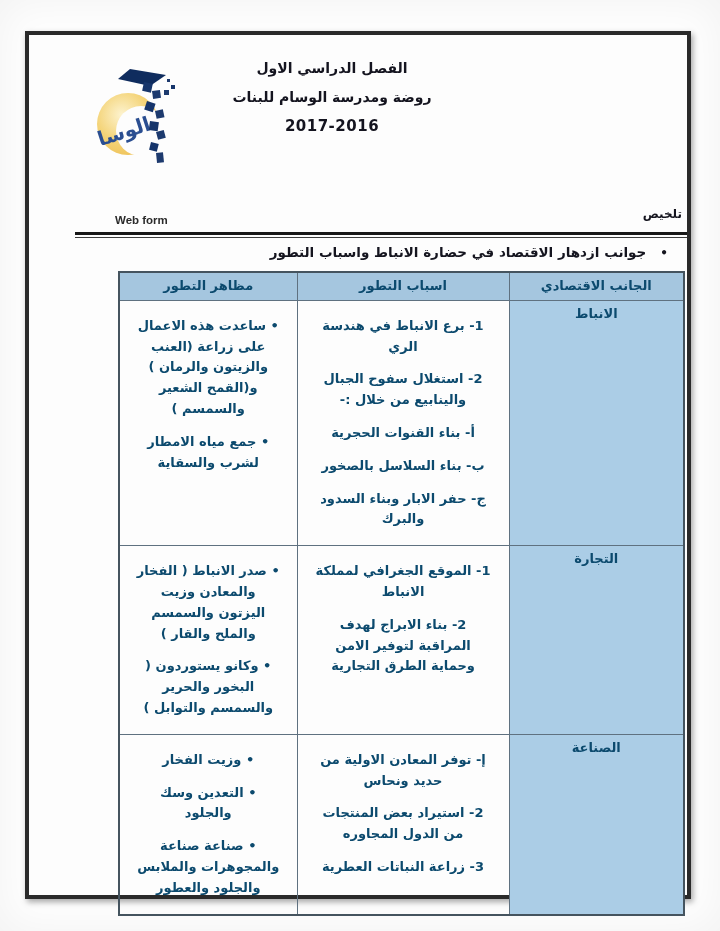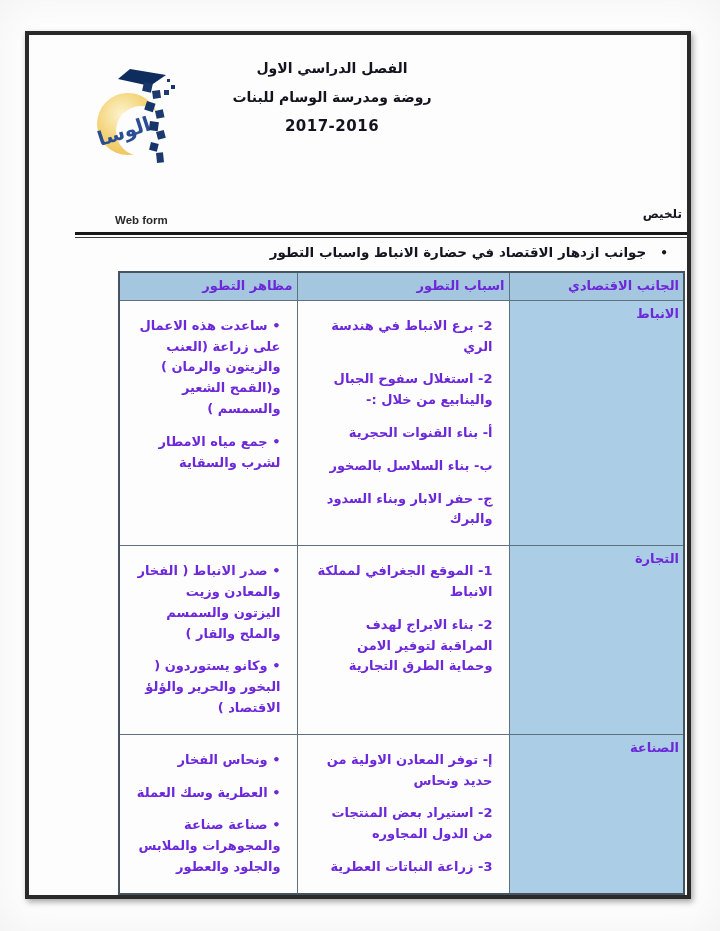--- a/index.html
+++ b/index.html
@@ -58,23 +58,23 @@
   table.summary-table {
     width: 100%;
     border-collapse: collapse;
     direction: rtl;
     table-layout: fixed;
     border: 2px solid #45545f;
   }
   table.summary-table td {
     border: 1px solid #5f7180;
     vertical-align: top;
-    text-align: right;
+    text-align: center;
     font-size: 13px; font-weight: 700;
-    color: #6d28d9;
+    color: #0c4a6e;
     line-height: 1.6;
     padding: 3px 4px;
   }
   .hdr td {
     background: #a5c6df;
     height: 23px;
     padding: 1px 2px;
     font-size: 13.5px;
     vertical-align: middle;
   }
@@ -144,54 +144,54 @@
         <tbody>
           <tr class="hdr">
             <td>الجانب الاقتصادي</td>
             <td>اسباب التطور</td>
             <td>مظاهر التطور</td>
           </tr>
 
           <tr class="row-1">
             <td class="cat-cell">الانباط</td>
             <td>
-              <div class="cell-item">2- برع الانباط في هندسة الري</div>
+              <div class="cell-item">1- برع الانباط في هندسة الري</div>
               <div class="cell-item">2- استغلال سفوح الجبال والينابيع من خلال :-</div>
               <div class="cell-item">أ- بناء القنوات الحجرية</div>
               <div class="cell-item">ب- بناء السلاسل بالصخور</div>
               <div class="cell-item">ج- حفر الابار وبناء السدود والبرك</div>
             </td>
             <td>
               <div class="cell-item">• ساعدت هذه الاعمال على زراعة (العنب والزيتون والرمان ) و(القمح الشعير والسمسم )</div>
               <div class="cell-item">• جمع مياه الامطار لشرب والسقاية</div>
             </td>
           </tr>
 
           <tr class="row-2">
             <td class="cat-cell">التجارة</td>
             <td>
               <div class="cell-item">1- الموقع الجغرافي لمملكة الانباط</div>
               <div class="cell-item">2- بناء الابراج لهدف المراقبة لتوفير الامن وحماية الطرق التجارية</div>
             </td>
             <td>
               <div class="cell-item">• صدر الانباط ( الفخار والمعادن وزيت اليزتون والسمسم والملح والقار )</div>
-              <div class="cell-item">• وكانو يستوردون ( البخور والحرير والؤلؤ الاقتصاد )</div>
+              <div class="cell-item">• وكانو يستوردون ( البخور والحرير والسمسم والتوابل )</div>
             </td>
           </tr>
 
           <tr class="row-3">
             <td class="cat-cell">الصناعة</td>
             <td>
               <div class="cell-item">إ- توفر المعادن الاولية من حديد ونحاس</div>
               <div class="cell-item">2- استيراد بعض المنتجات من الدول المجاوره</div>
               <div class="cell-item">3- زراعة النباتات العطرية</div>
             </td>
             <td>
-              <div class="cell-item">• ونحاس الفخار</div>
-              <div class="cell-item">• العطرية وسك العملة</div>
+              <div class="cell-item">• وزيت الفخار</div>
+              <div class="cell-item">• التعدين وسك والجلود</div>
               <div class="cell-item">• صناعة صناعة والمجوهرات والملابس والجلود والعطور</div>
             </td>
           </tr>
         </tbody>
       </table>
     </div>
 
   </div>
 </div>
 

